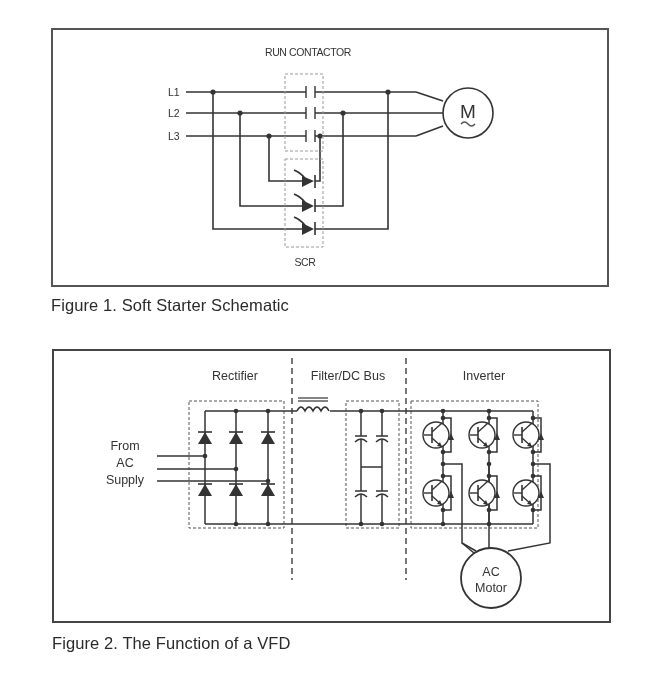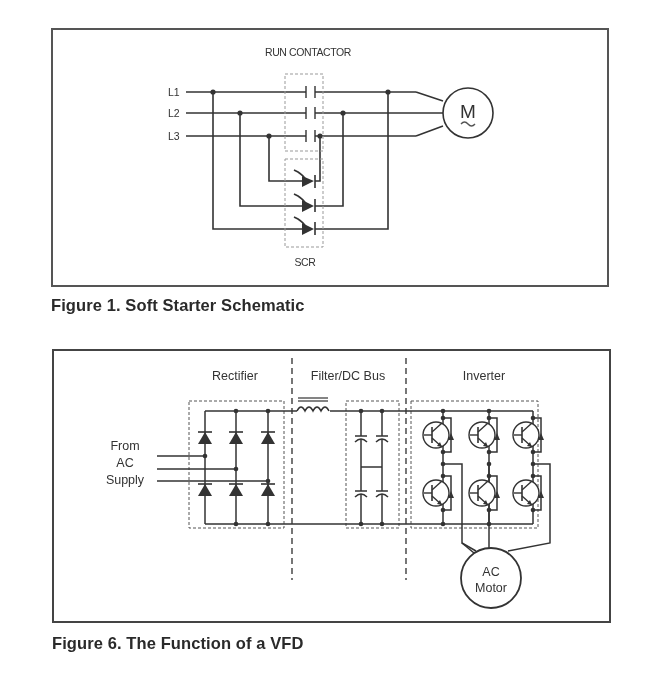--- a/index.html
+++ b/index.html
@@ -1,20 +1,20 @@
 <!DOCTYPE html>
 <html><head>
 <meta charset="utf-8">
 <style>
   html, body { margin: 0; padding: 0; background: #ffffff; }
   body { width: 660px; height: 688px; position: relative; overflow: hidden; font-family: "Liberation Sans", sans-serif; }
   .frame { position: absolute; border: 2px solid #555555; background: #ffffff; box-sizing: border-box; }
   #fig1-frame { left: 51px; top: 28px; width: 558px; height: 259px; }
   #fig2-frame { left: 52px; top: 349px; width: 559px; height: 274px; border-color: #444444; }
-  .caption { position: absolute; font-family: "Liberation Sans", sans-serif; font-weight: bold; color: #2a2a2a; font-size: 16.5px; letter-spacing: 0.1px; }
+  .caption { position: absolute; font-family: "Liberation Sans", sans-serif; font-weight: normal; color: #2a2a2a; font-size: 16.5px; letter-spacing: 0.1px; }
   #fig1-caption { left: 51px; top: 296px; }
   #fig2-caption { left: 52px; top: 634px; }
   svg { position: absolute; left: 0; top: 0; }
   svg text { font-family: "Liberation Sans", sans-serif; fill: #333; }
 </style>
 </head>
 <body>
 
 <div id="fig1-frame" class="frame"></div>
 
@@ -234,13 +234,13 @@
 
   <text x="125" y="450" text-anchor="middle" font-size="12.5">From</text>
   <text x="125" y="467" text-anchor="middle" font-size="12.5">AC</text>
   <text x="125" y="484" text-anchor="middle" font-size="12.5">Supply</text>
 
   <circle cx="491" cy="578" r="30" fill="#fff" stroke="#333" stroke-width="1.8"></circle>
   <text x="491" y="576" text-anchor="middle" font-size="12.5">AC</text>
   <text x="491" y="592" text-anchor="middle" font-size="12.5">Motor</text>
 </svg>
 
-<div id="fig2-caption" class="caption">Figure 6. The Function of a VFD</div>
+<div id="fig2-caption" class="caption">Figure 2. The Function of a VFD</div>
 
 </body></html>

